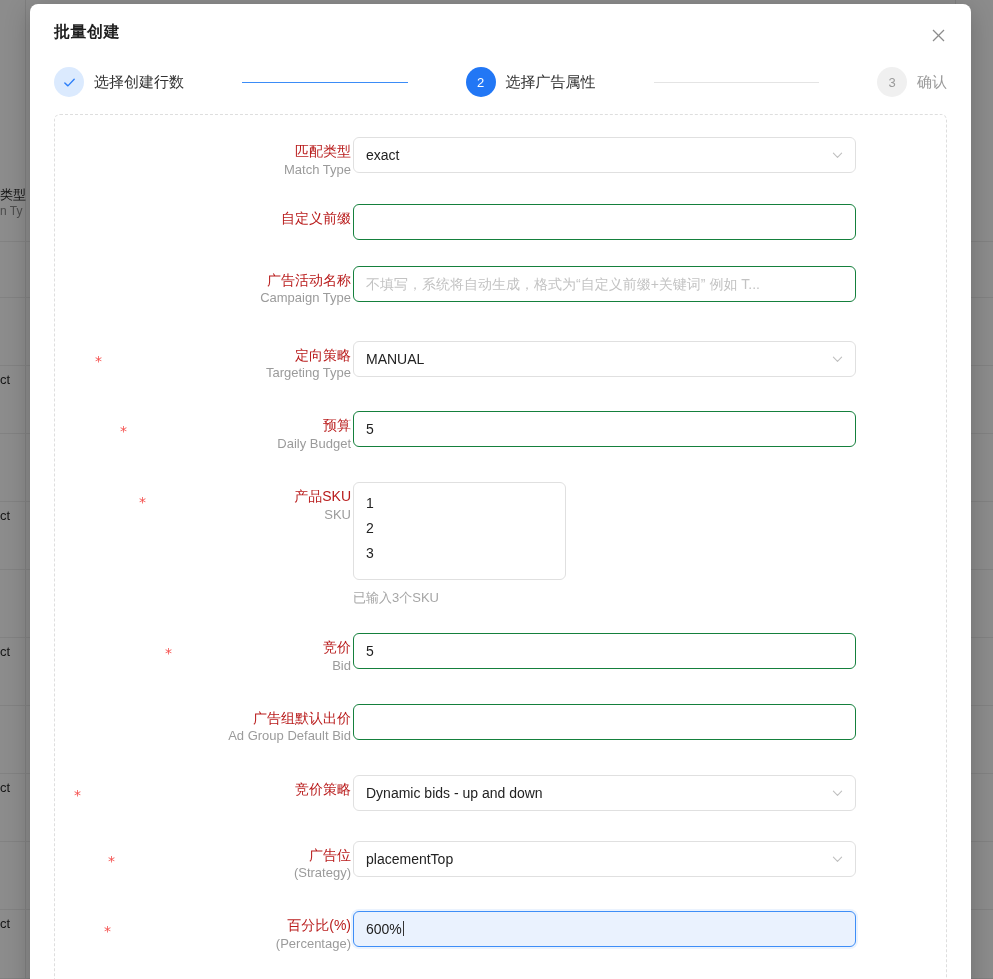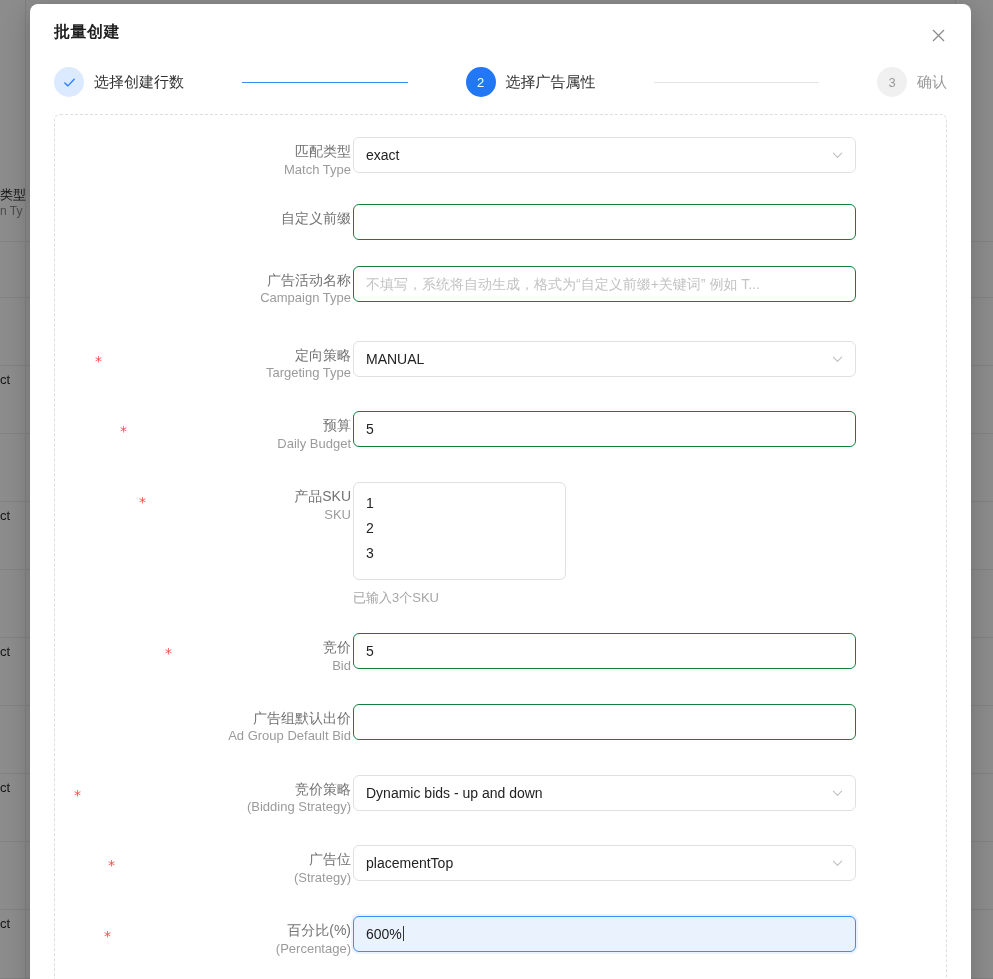--- a/index.html
+++ b/index.html
@@ -164,21 +164,21 @@
     flex: 0 0 298px;
     text-align: right;
     padding-right: 2px;
     position: relative;
     line-height: 1.25;
     padding-top: 6px;
   }
   .label-cn {
     display: block;
     font-size: 14px;
-    color: #737373;
+    color: #b91c1c;
   }
   .label-en {
     display: block;
     font-size: 13px;
     color: #9b9b9b;
     margin-top: 1px;
   }
   .req-star {
     position: absolute;
     color: #f5504e;
@@ -448,21 +448,20 @@
         </div>
         <div class="form-control">
           <div class="inp"></div>
         </div>
       </div>
 
       <div class="form-row" style="margin-top:30px;">
         <div class="form-label">
           <span class="req-star" style="left:19px; top:13px;">*</span>
           <span class="label-cn">竞价策略</span>
-          <span class="label-en">(Bidding Strategy)</span>
           <span class="colon">:</span>
         </div>
         <div class="form-control">
           <div class="sel">
             <span>Dynamic bids - up and down</span>
             <span class="chev">
               <svg width="11" height="11" viewBox="0 0 12 12">
                   <polyline points="1.5,4 6,8.5 10.5,4" fill="none" stroke="#bfbfbf" stroke-width="1.2" stroke-linecap="round" stroke-linejoin="round"></polyline>
                 </svg>
             </span>

